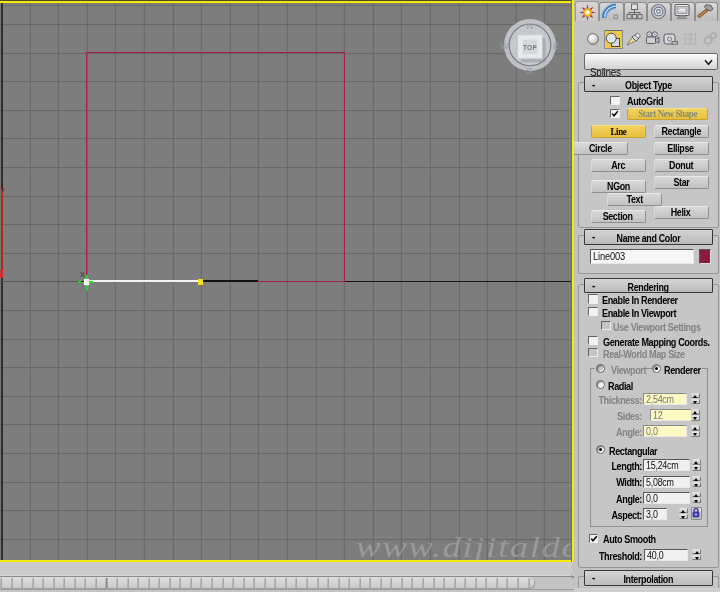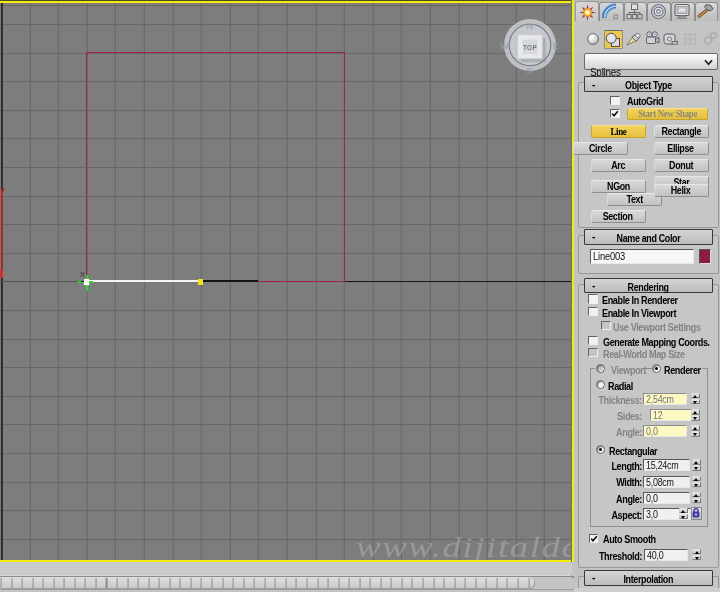--- a/index.html
+++ b/index.html
@@ -306,21 +306,21 @@
   <div class="btn yel" style="left:626.5px;top:108px;width:81.5px;height:12px;color:#8a8a74;line-height:10.5px;"><span class="t">Start New Shape</span></div>
   <div class="btn yel" style="left:590.5px;top:124.5px;"><span class="t">Line</span></div>
   <div class="btn" style="left:653.5px;top:124.5px;"><span class="t">Rectangle</span></div>
   <div class="btn" style="left:573px;top:141.5px;"><span class="t">Circle</span></div>
   <div class="btn" style="left:653.5px;top:141.5px;"><span class="t">Ellipse</span></div>
   <div class="btn" style="left:590.5px;top:158.5px;"><span class="t">Arc</span></div>
   <div class="btn" style="left:653.5px;top:158.5px;"><span class="t">Donut</span></div>
   <div class="btn" style="left:590.5px;top:180px;"><span class="t">NGon</span></div>
   <div class="btn" style="left:653.5px;top:175.5px;"><span class="t">Star</span></div>
   <div class="btn" style="left:607px;top:192.5px;"><span class="t">Text</span></div>
-  <div class="btn" style="left:653.5px;top:184px;"><span class="t">Helix</span></div>
+  <div class="btn" style="left:653.5px;top:206px;"><span class="t">Helix</span></div>
   <div class="btn" style="left:590.5px;top:209.5px;"><span class="t">Section</span></div>
 
   <div class="roll" style="top:235px;height:37.3px;"></div>
   <div class="abs rhead" style="top:229px;"><i>-</i><span class="t">Name and Color</span></div>
   <div class="field" style="left:589.5px;top:249px;width:104.5px;height:15px;background:#f7f7f7;
        font-size:11px;line-height:13px;letter-spacing:-0.2px;"><span class="t">Line003</span></div>
   <div class="abs" style="left:698.5px;top:249px;width:12.5px;height:15px;background:#8c1c3c;
        border-top:1px solid #555;border-left:1px solid #555;border-bottom:1px solid #ddd;border-right:1px solid #ddd;box-sizing:border-box;"></div>
 
   <div class="roll" style="top:284px;height:281.8px;"></div>
@@ -380,21 +380,21 @@
       <span class="up"></span>
       <span class="dn"></span>
     </div>
   <div class="lbl r" style="left:577px;top:492.8px;width:65px;">Angle:</div>
   <div class="field" style="left:643px;top:491.8px;width:46.5px;"><span class="t">0,0</span></div>
   <div class="spin" style="left:691.5px;top:491.5px;">
       <span class="up"></span>
       <span class="dn"></span>
     </div>
   <div class="lbl r" style="left:577px;top:509px;width:65px;">Aspect:</div>
-  <div class="field" style="left:643px;top:507.8px;width:48px;"><span class="t">3,0</span></div>
+  <div class="field" style="left:643px;top:507.8px;width:24px;"><span class="t">3,0</span></div>
   <div class="spin" style="left:678.5px;top:507.5px;">
       <span class="up"></span>
       <span class="dn"></span>
     </div>
   <div class="abs" style="left:690.5px;top:506.5px;width:11px;height:13.5px;background:linear-gradient(#e0e0e0,#c2c2c2);border:1px solid #888;border-radius:1px;box-sizing:border-box;"></div>
   <svg class="abs" style="left:692px;top:508px" width="8" height="10" viewBox="0 0 8 10">
     <path d="M2 4 V2.6 a2 2 0 0 1 4 0 V4" fill="none" stroke="#3a35a8" stroke-width="1.4"></path>
     <rect x="1" y="4" width="6" height="5" rx="0.8" fill="#4a45b2" stroke="#2a2580" stroke-width="0.8"></rect>
     <rect x="3.2" y="5.5" width="1.6" height="2" fill="#c8c8e8"></rect>
   </svg>

